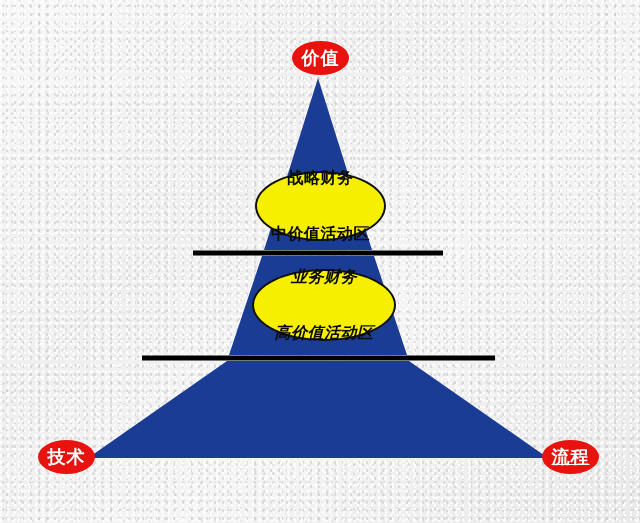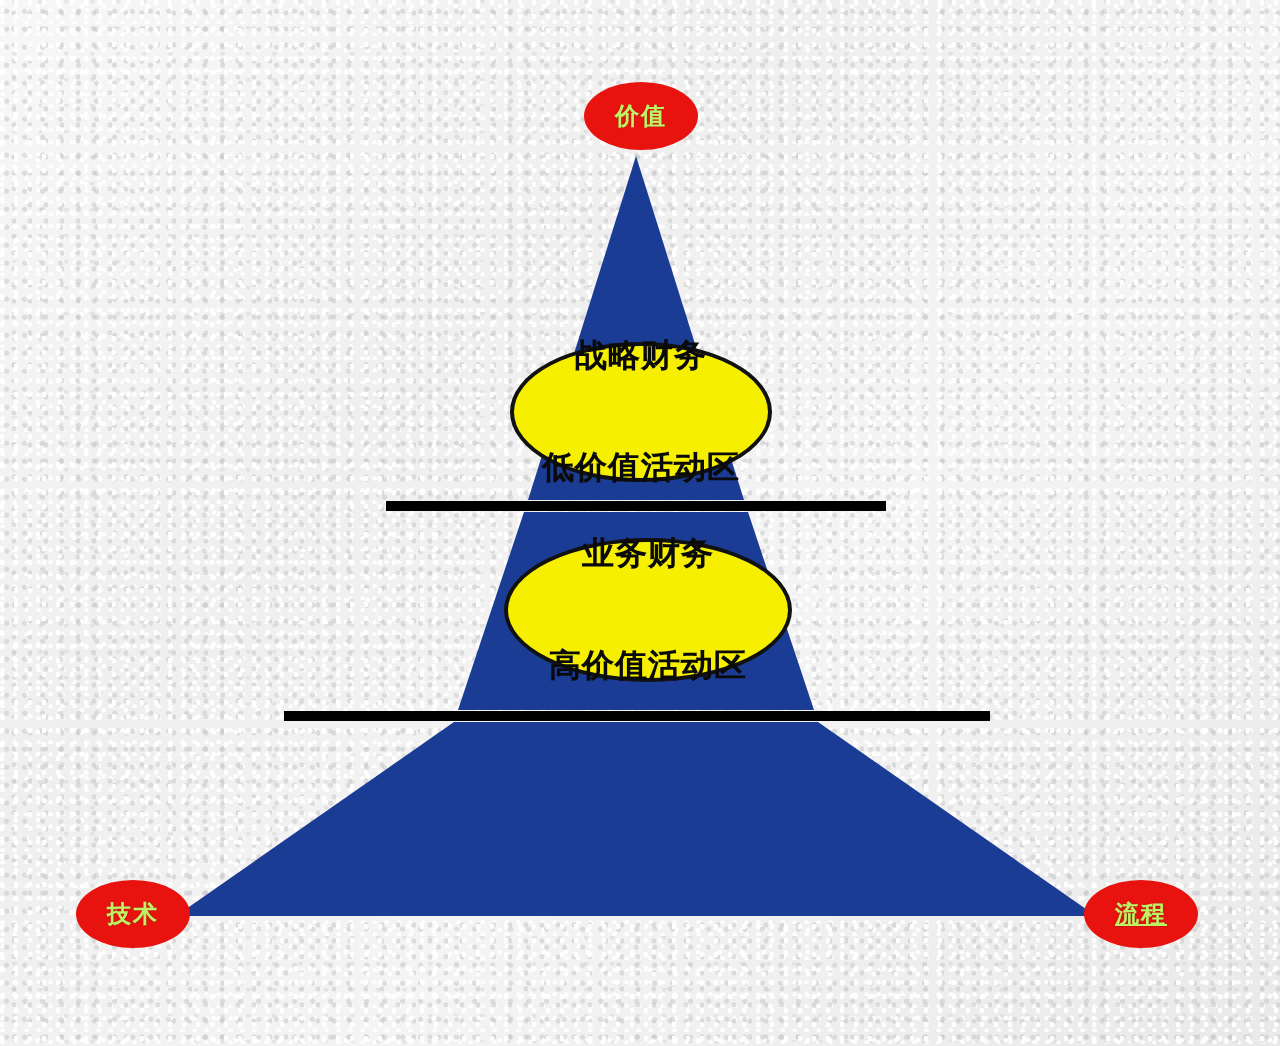--- a/index.html
+++ b/index.html
@@ -63,34 +63,35 @@
     width: 131px;
     height: 70px;
     font-size: 16px;
   }
   #tier-mid {
     left: 252px;
     top: 269px;
     width: 144px;
     height: 72px;
     font-size: 16px;
+    font-style: italic;
   }
   #tier-base {
     left: 251px;
     top: 364px;
     width: 146px;
     height: 82px;
     font-size: 16px;
   }
   .corner-label {
     background: #e8130f;
     border-radius: 50%;
-    color: #bef264;
+    color: #ffffff;
     font-weight: bold;
-    font-size: 12px;
+    font-size: 18px;
     letter-spacing: 1px;
     text-shadow: 0 0 1px rgba(0,0,0,0.25);
     white-space: nowrap;
   }
   #corner-top {
     left: 292px;
     top: 41px;
     width: 57px;
     height: 34px;
   }
@@ -117,21 +118,21 @@
   <svg id="pyramid-svg" viewBox="0 0 640 523">
     <polygon points="318,78 264,250 372,250" fill="#1B3C94"></polygon>
     <polygon points="262,256 374,256 407,355 229,355" fill="#1B3C94"></polygon>
     <polygon points="227,361 409,361 548,458 88,458" fill="#1B3C94"></polygon>
     <line x1="193" y1="253" x2="443" y2="253" stroke="#000000" stroke-width="5"></line>
     <line x1="142" y1="358" x2="495" y2="358" stroke="#000000" stroke-width="5"></line>
   </svg>
 
   <div class="node tier-label" id="tier-top">
     <span class="line">战略财务</span>
-    <span class="line">低价值活动区</span>
+    <span class="line">中价值活动区</span>
   </div>
 
   <div class="node tier-label" id="tier-mid">
     <span class="line">业务财务</span>
     <span class="line">高价值活动区</span>
   </div>
 
 
   <div class="node corner-label" id="corner-top">
     <span>价值</span>

